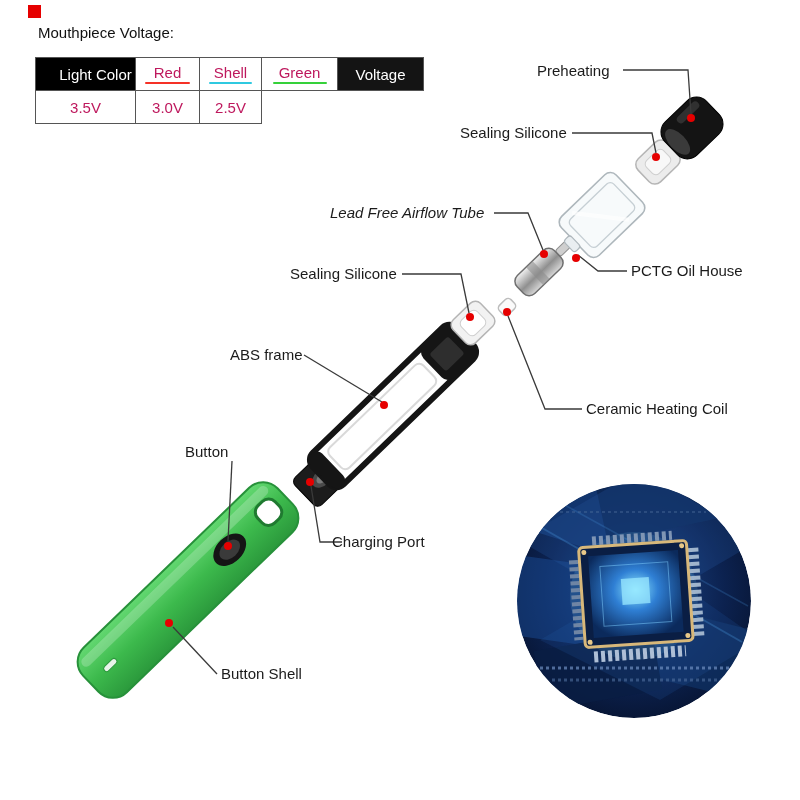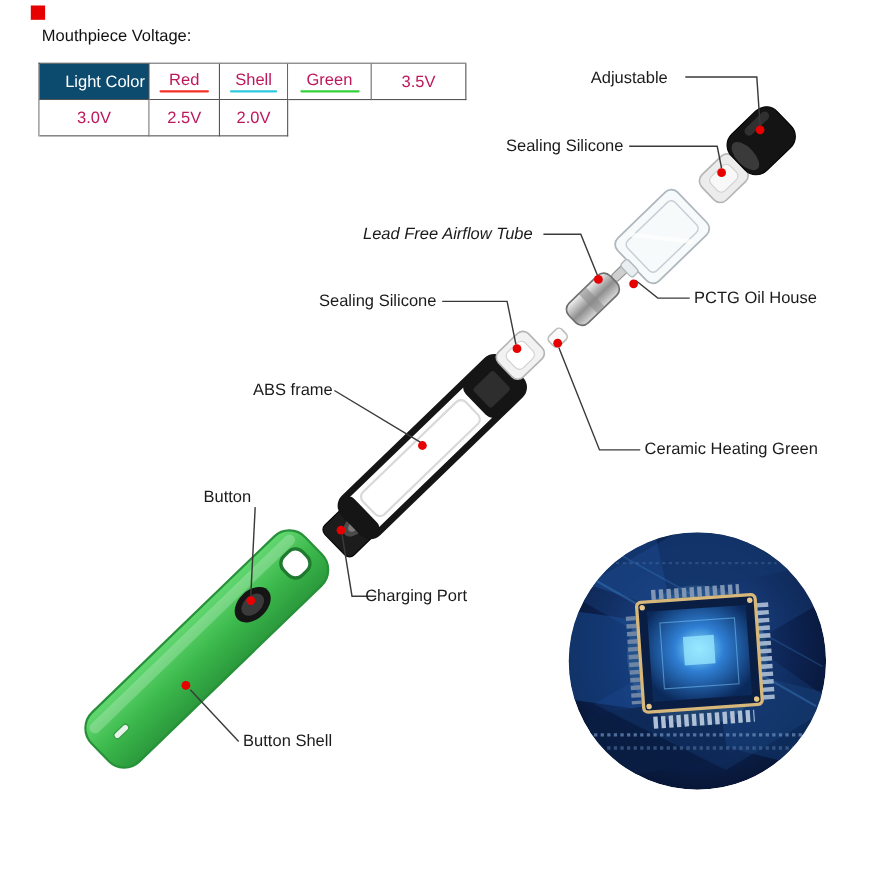--- a/index.html
+++ b/index.html
@@ -11,21 +11,21 @@
   .section-title{position:absolute;left:38px;top:24px;font-size:15px;color:#111;}
 
   
   .vtable{position:absolute;left:35px;top:57px;display:grid;
           grid-template-columns:100px 64px 62px 76px 86px;
           border-top:1px solid #555;border-left:1px solid #555;font-size:15px;}
   .vcell{border-right:1px solid #555;border-bottom:1px solid #555;height:32px;
          display:flex;flex-direction:column;align-items:center;justify-content:center;
          background:#fff;color:#be185d;}
   .vcell.head{color:#fff;font-weight:400;}
-  .vcell.gray{background:#0c4a6e;padding-left:20px;}
+  .vcell.gray{background:#000000;padding-left:20px;}
   .vcell.black{background:#141414;}
   .ul{display:block;width:72%;height:2px;margin-top:1px;border-radius:1px;}
 
   
   .plabel{position:absolute;font-size:15px;white-space:nowrap;color:#1b1b1b;line-height:20px;}
 
   svg.diagram{position:absolute;left:0;top:0;}
 </style>
 </head>
 <body>
@@ -42,24 +42,24 @@
   </div>
   <div class="vcell">
     <span>Shell</span>
     <i class="ul" style="background: rgb(47, 201, 224);"></i>
   </div>
   <div class="vcell">
     <span>Green</span>
     <i class="ul" style="background: rgb(53, 209, 58);"></i>
   </div>
 
+  <div class="vcell head black">Voltage</div>
   <div class="vcell">3.5V</div>
   <div class="vcell">3.0V</div>
   <div class="vcell">2.5V</div>
-  <div class="vcell">2.0V</div>
 </div>
 
 <svg class="diagram" width="800" height="800" viewBox="0 0 800 800">
   <defs>
     <linearGradient id="shellGrad" x1="0" y1="0" x2="0" y2="1">
       <stop offset="0" stop-color="#63d871"></stop>
       <stop offset="0.5" stop-color="#3cb94c"></stop>
       <stop offset="1" stop-color="#2b993c"></stop>
     </linearGradient>
     <linearGradient id="tubeGrad" x1="0" y1="0" x2="0" y2="1">
@@ -193,22 +193,22 @@
     <circle cx="576" cy="258" r="4"></circle>
     <circle cx="470" cy="317" r="4"></circle>
     <circle cx="384" cy="405" r="4"></circle>
     <circle cx="507" cy="312" r="4"></circle>
     <circle cx="228" cy="546" r="4"></circle>
     <circle cx="310" cy="482" r="4"></circle>
     <circle cx="169" cy="623" r="4"></circle>
   </g>
 </svg>
 
-<div class="plabel" style="left:537px;top:61px;">Adjustable</div>
+<div class="plabel" style="left:537px;top:61px;">Preheating</div>
 <div class="plabel" style="left:460px;top:123px;">Sealing Silicone</div>
 <div class="plabel" style="left:330px;top:203px;font-style:italic;">Lead Free Airflow Tube</div>
 <div class="plabel" style="left:631px;top:261px;">PCTG Oil House</div>
 <div class="plabel" style="left:290px;top:264px;">Sealing Silicone</div>
 <div class="plabel" style="left:230px;top:345px;">ABS frame</div>
-<div class="plabel" style="left:586px;top:399px;">Ceramic Heating Green</div>
+<div class="plabel" style="left:586px;top:399px;">Ceramic Heating Coil</div>
 <div class="plabel" style="left:185px;top:442px;">Button</div>
 <div class="plabel" style="left:332px;top:532px;">Charging Port</div>
 <div class="plabel" style="left:221px;top:664px;">Button Shell</div>
 
 </body></html>

